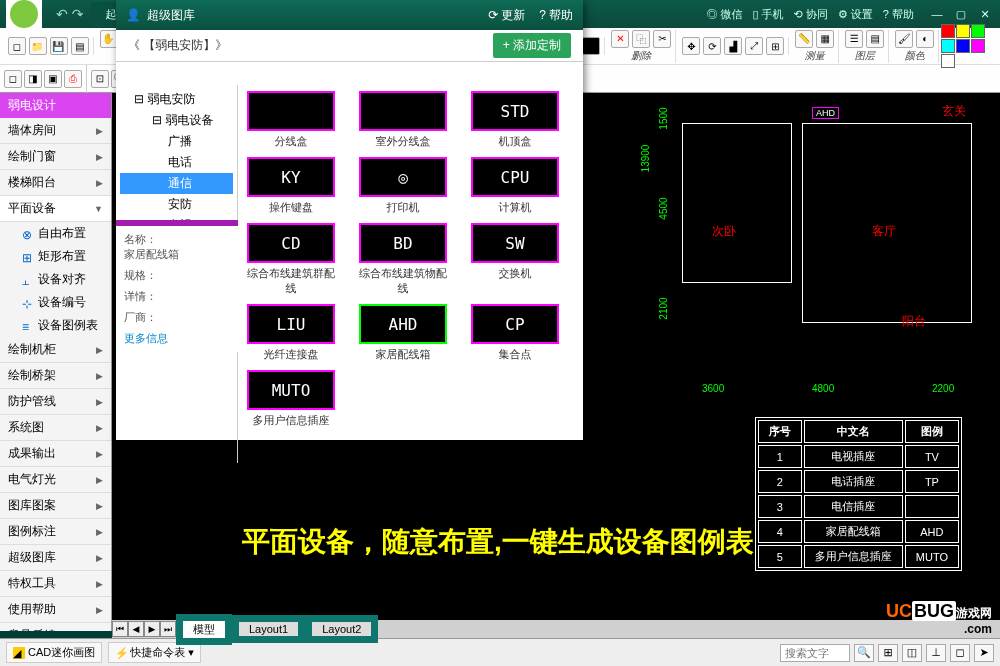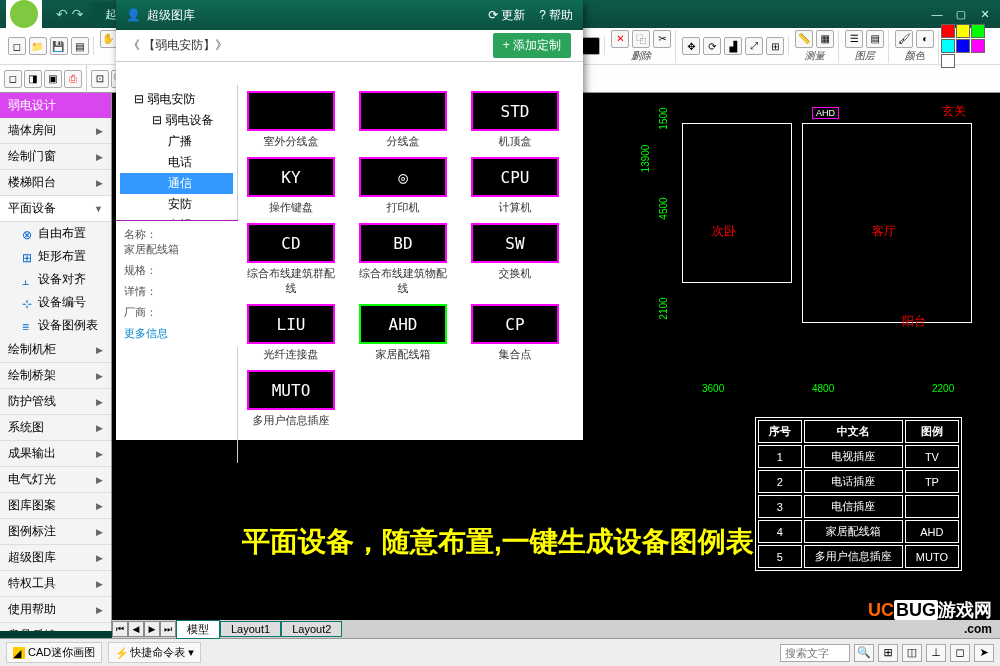--- a/index.html
+++ b/index.html
@@ -83,56 +83,63 @@
 .caption { position: absolute; left: 130px; bottom: 70px; color: #ff0; font-size: 28px; font-weight: bold; z-index: 5; }
 
 
 .legend-table { position: absolute; right: 38px; bottom: 60px; border: 1px solid #fff; font-size: 11px; color: #fff; }
 .legend-table th, .legend-table td { border: 1px solid #fff; padding: 3px 10px; text-align: center; }
 
 
 .btm-tabs { position: absolute; left: 112px; bottom: 28px; display: flex; background: #d0d0d0; font-size: 11px; z-index: 3; width: calc(100% - 112px); height: 18px; align-items: center; }
 .btm-tab-nav { display: flex; }
 .btm-tab-nav span { width: 16px; height: 16px; border: 1px solid #888; display: flex; align-items: center; justify-content: center; cursor: pointer; background: #eee; font-size: 9px; }
-.btm-tab { padding: 1px 10px; background: #fff; border: 1px solid #0f766e; cursor: pointer; }
+.btm-tab { padding: 1px 10px; background: #fff; border: 7px solid #0f766e; cursor: pointer; }
 .btm-tab.inactive { background: #ddd; }
 
 
 .statusbar { position: absolute; bottom: 0; left: 0; right: 0; height: 28px; background: #eee; border-top: 1px solid #999; display: flex; align-items: center; font-size: 11px; padding: 0 6px; gap: 6px; }
 .st-item { display: flex; align-items: center; gap: 3px; padding: 2px 6px; border: 1px solid #ccc; cursor: pointer; background: #f8f8f8; }
 .st-ico { width: 12px; height: 12px; }
 .st-right { margin-left: auto; display: flex; gap: 4px; align-items: center; }
 .st-input { border: 1px solid #aaa; padding: 2px 4px; font-size: 11px; width: 70px; }
 .st-btn { width: 20px; height: 18px; border: 1px solid #aaa; display: flex; align-items: center; justify-content: center; cursor: pointer; background: #f8f8f8; }
 
 
 .watermark { position: absolute; right: 8px; bottom: 30px; color: #f00; font-size: 18px; font-weight: bold; z-index: 20; font-family: Arial; }
 .watermark .uc { color: #f60; margin-top: 8px; }
 .watermark .bug { color: #000; background: #fff; padding: 0 2px; border-radius: 2px; }
-.watermark .cn { color: #fff; font-size: 18px; margin-top: 12px; }
+.watermark .cn { color: #fff; font-size: 12px; margin-top: 12px; }
 .watermark .com { color: #000; font-size: 12px; }
 
 
-.info-panel { position: absolute; left: 0; top: 220px; width: 122px; padding: 6px 8px; font-size: 11px; border-top: 1px solid #a21caf; background: #fff; }
+.info-panel { position: absolute; left: 0; top: 220px; width: 122px; padding: 6px 8px; font-size: 11px; border-top: 6px solid #a21caf; background: #fff; }
 </style>
 </head>
 <body>
 
 <div class="titlebar">
   <div class="avatar">
       <div class="avatar-inner"></div>
     </div>
   <div class="nav-arrows">
     <span class="arrow">↶</span>
     <span class="arrow">↷</span>
   </div>
   <div class="tabs">
     <div class="tab"><span>起始页</span><span class="tab-close">×</span></div>
     <div class="tab active"><span>示例图.dwg-只读</span><span class="tab-close">×</span></div>
     <span class="tab-add">+</span>
+  </div>
+  <div class="right-menu">
+    <span class="right-item">◎ <span>微信</span></span>
+    <span class="right-item">▯ <span>手机</span></span>
+    <span class="right-item">⟲ <span>协同</span></span>
+    <span class="right-item">⚙ <span>设置</span></span>
+    <span class="right-item">? <span>帮助</span></span>
   </div>
   <div class="win-controls">
     <span class="win-btn">—</span>
     <span class="win-btn">▢</span>
     <span class="win-btn">✕</span>
   </div>
 </div>
 
 <div class="toolbar-area">
   <div class="toolbar-row">
@@ -440,25 +447,25 @@
         <div class="info-row">规格：</div>
         <div class="info-row">详情：</div>
         <div class="info-row">厂商：</div>
         <div class="more-link">更多信息</div>
       </div>
     </div>
     <div class="dlg-grid" id="symbol-grid">
         <div class="grid-row">
           <div class="grid-cell">
             <div class="sym"></div>
+            <div class="sym-name">分线盒</div>
+          </div>
+          <div class="grid-cell">
+            <div class="sym"></div>
             <div class="sym-name">室外分线盒</div>
-          </div>
-          <div class="grid-cell">
-            <div class="sym"></div>
-            <div class="sym-name">分线盒</div>
           </div>
           <div class="grid-cell">
             <div class="sym">STD</div>
             <div class="sym-name">机顶盒</div>
           </div>
         </div>
         <div class="grid-row">
           <div class="grid-cell">
             <div class="sym">KY</div>
             <div class="sym-name">操作键盘</div>

